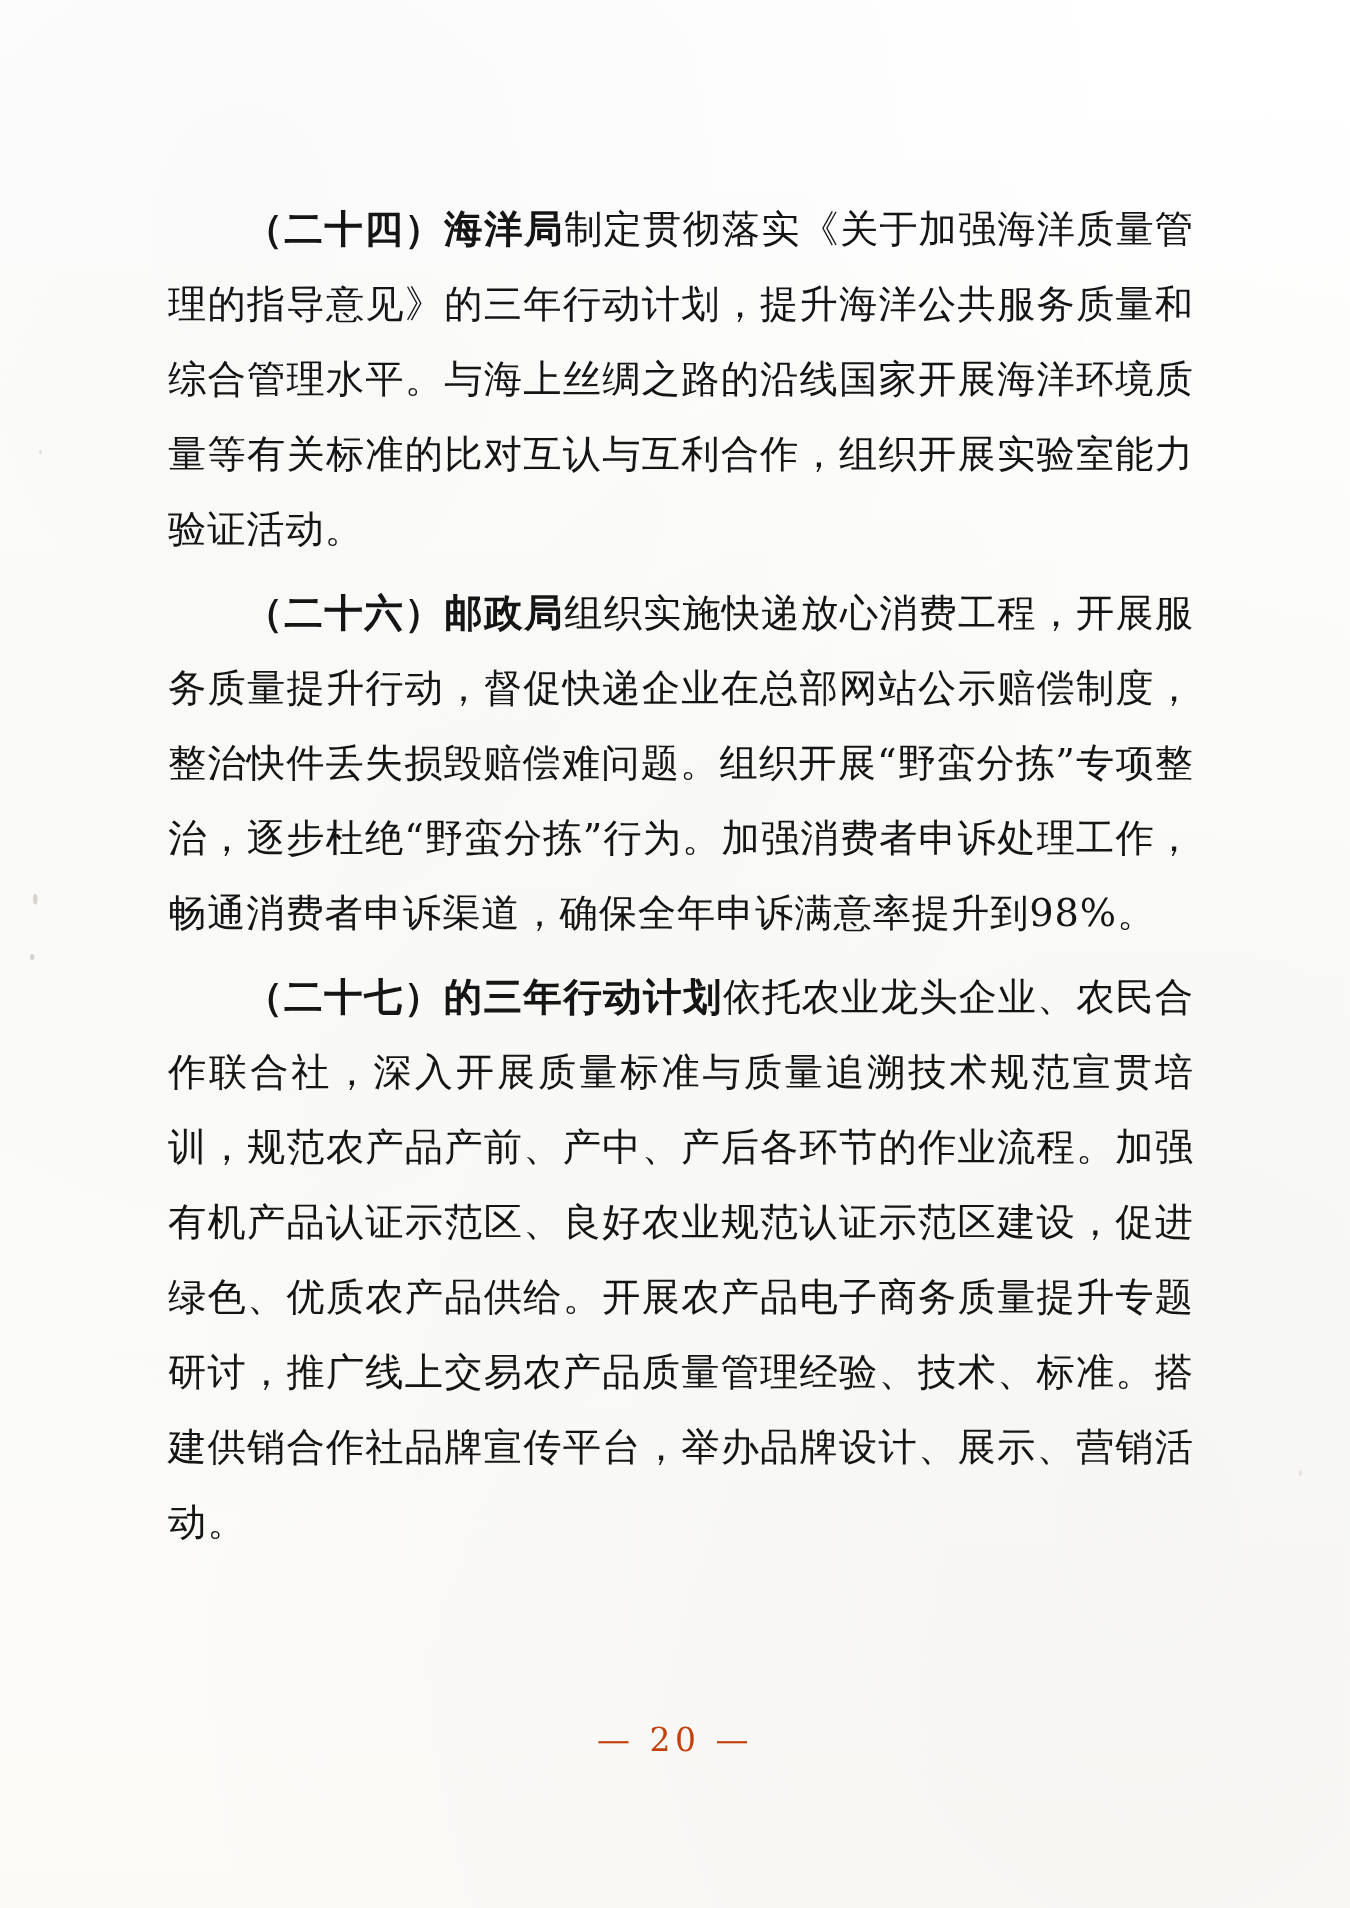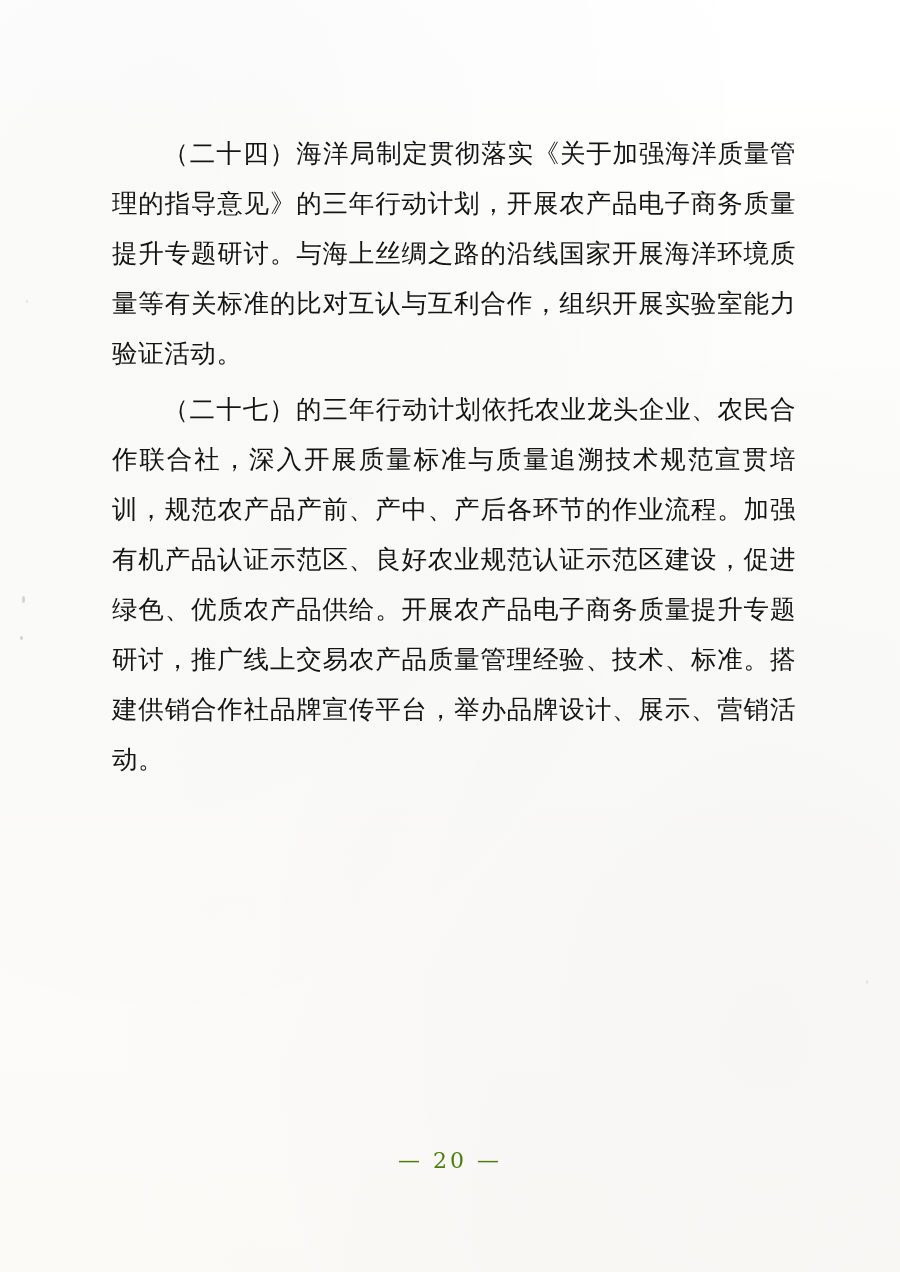--- a/index.html
+++ b/index.html
@@ -41,32 +41,32 @@
     font-size: 25.5px;
     line-height: 50px;
     text-align: justify;
     text-justify: inter-ideograph;
     letter-spacing: 0.6px;
     margin: 0 0 6px 0;
     text-indent: 2em;
     color: #151515;
   }
   .para .lead {
-    font-weight: normal;
+    font-weight: bold;
     letter-spacing: 1px;
   }
   .footer {
     position: absolute;
     left: 0;
     right: 0;
     top: 1148px;
     text-align: center;
     font-size: 22px;
     letter-spacing: 3px;
-    color: #4d7c0f;
+    color: #c2410c;
   }
   .page-number {
     display: inline-block;
   }
   
   .speckle {
     position: absolute;
     background: #b9b4ac;
     border-radius: 50%;
     opacity: 0.55;
@@ -82,24 +82,27 @@
 <div class="page">
 
   <span class="speckle sp1"></span>
   <span class="speckle sp2"></span>
   <span class="speckle sp3"></span>
   <span class="speckle sp4"></span>
 
   <div class="content">
 
     <p class="para">
-      <span class="lead">（二十四）海洋局</span><span>制定贯彻落实《关于加强海洋质量管理的指导意见》的三年行动计划，开展农产品电子商务质量提升专题研讨。与海上丝绸之路的沿线国家开展海洋环境质量等有关标准的比对互认与互利合作，组织开展实验室能力验证活动。</span>
+      <span class="lead">（二十四）海洋局</span><span>制定贯彻落实《关于加强海洋质量管理的指导意见》的三年行动计划，提升海洋公共服务质量和综合管理水平。与海上丝绸之路的沿线国家开展海洋环境质量等有关标准的比对互认与互利合作，组织开展实验室能力验证活动。</span>
     </p>
 
 
+    <p class="para">
+      <span class="lead">（二十六）邮政局</span><span>组织实施快递放心消费工程，开展服务质量提升行动，督促快递企业在总部网站公示赔偿制度，整治快件丢失损毁赔偿难问题。组织开展“野蛮分拣”专项整治，逐步杜绝“野蛮分拣”行为。加强消费者申诉处理工作，畅通消费者申诉渠道，确保全年申诉满意率提升到98%。</span>
+    </p>
 
     <p class="para">
       <span class="lead">（二十七）的三年行动计划</span><span>依托农业龙头企业、农民合作联合社，深入开展质量标准与质量追溯技术规范宣贯培训，规范农产品产前、产中、产后各环节的作业流程。加强有机产品认证示范区、良好农业规范认证示范区建设，促进绿色、优质农产品供给。开展农产品电子商务质量提升专题研讨，推广线上交易农产品质量管理经验、技术、标准。搭建供销合作社品牌宣传平台，举办品牌设计、展示、营销活动。</span>
     </p>
 
   </div>
 
   <div class="footer">
     <span class="page-number">— 20 —</span>
   </div>

